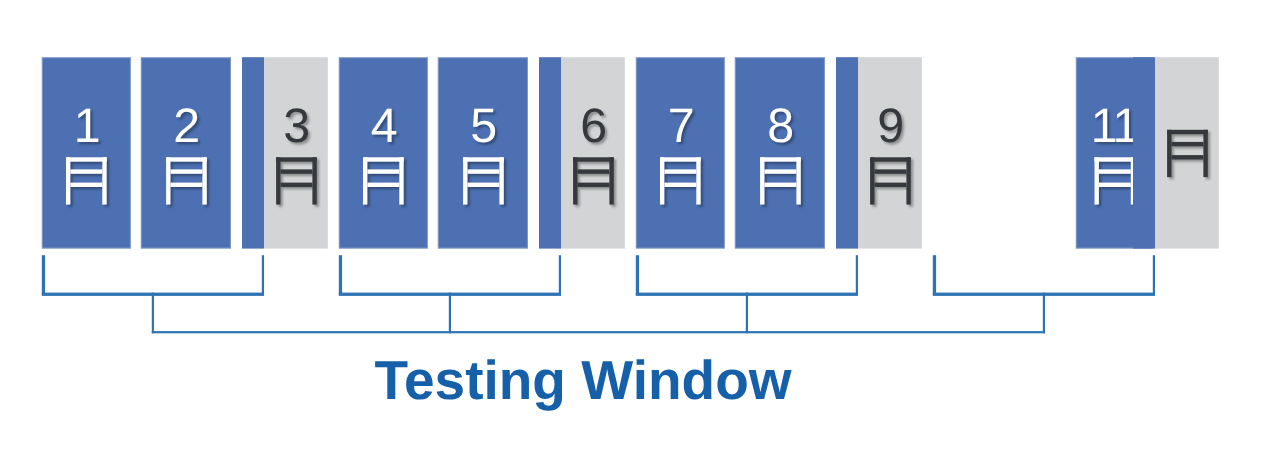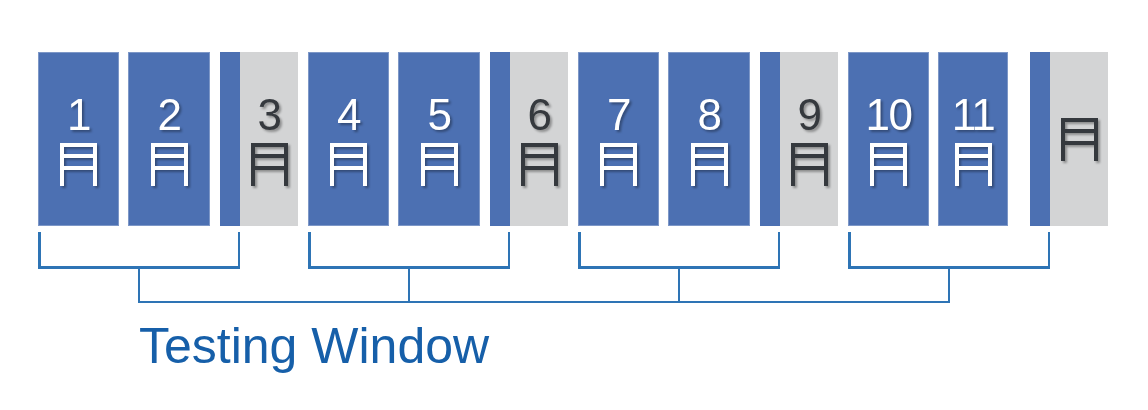--- a/index.html
+++ b/index.html
@@ -38,22 +38,22 @@
   .kanji::before{top:7px;}
   .kanji::after{top:19px;}
   .sr{position:absolute;width:1px;height:1px;overflow:hidden;clip:rect(0 0 0 0);white-space:nowrap;}
   
   .strip{position:absolute;top:52px;width:20px;height:174px;background:var(--month-blue);}
   
   .v{position:absolute;width:2.5px;background:var(--line-blue);}
   .h{position:absolute;height:2.5px;background:var(--line-blue);}
   
   .title{
-    position:absolute;left:139px;width:812px;top:321px;
-    font-size:50px;line-height:1;font-weight:400;color:var(--title-blue);
+    position:absolute;left:124px;width:812px;top:321px;text-align:center;
+    font-size:50px;line-height:1;font-weight:700;color:var(--title-blue);
   }
 </style>
 </head>
 <body>
 
 <div class="stage">
 
   <div class="cell blue" style="left:38px;width:81px" aria-label="1月">
     <div class="txt">
       <span class="num">1</span>
@@ -125,29 +125,21 @@
   <div class="strip" style="left:760px"></div>
   <div class="cell gray" style="left:780px;width:58px" aria-label="9月">
     <div class="txt">
       <span class="num">9</span>
       <span class="kanji">
           <span class="sr">月</span>
         </span>
     </div>
   </div>
 
-  <div class="cell blue" style="left:848px;width:81px" aria-label="10月">
-    <div class="txt">
-      <span class="num">10</span>
-      <span class="kanji">
-          <span class="sr">月</span>
-        </span>
-    </div>
-  </div>
-  <div class="cell blue" style="left:938px;width:70px" aria-label="11月">
+  <div class="cell blue" style="left:978px;width:70px" aria-label="11月">
     <div class="txt">
       <span class="num">11</span>
       <span class="kanji">
           <span class="sr">月</span>
         </span>
     </div>
   </div>
   <div class="strip" style="left:1030px"></div>
   <div class="cell gray" style="left:1050px;width:58px" aria-label="12月">
     <div class="txt">

